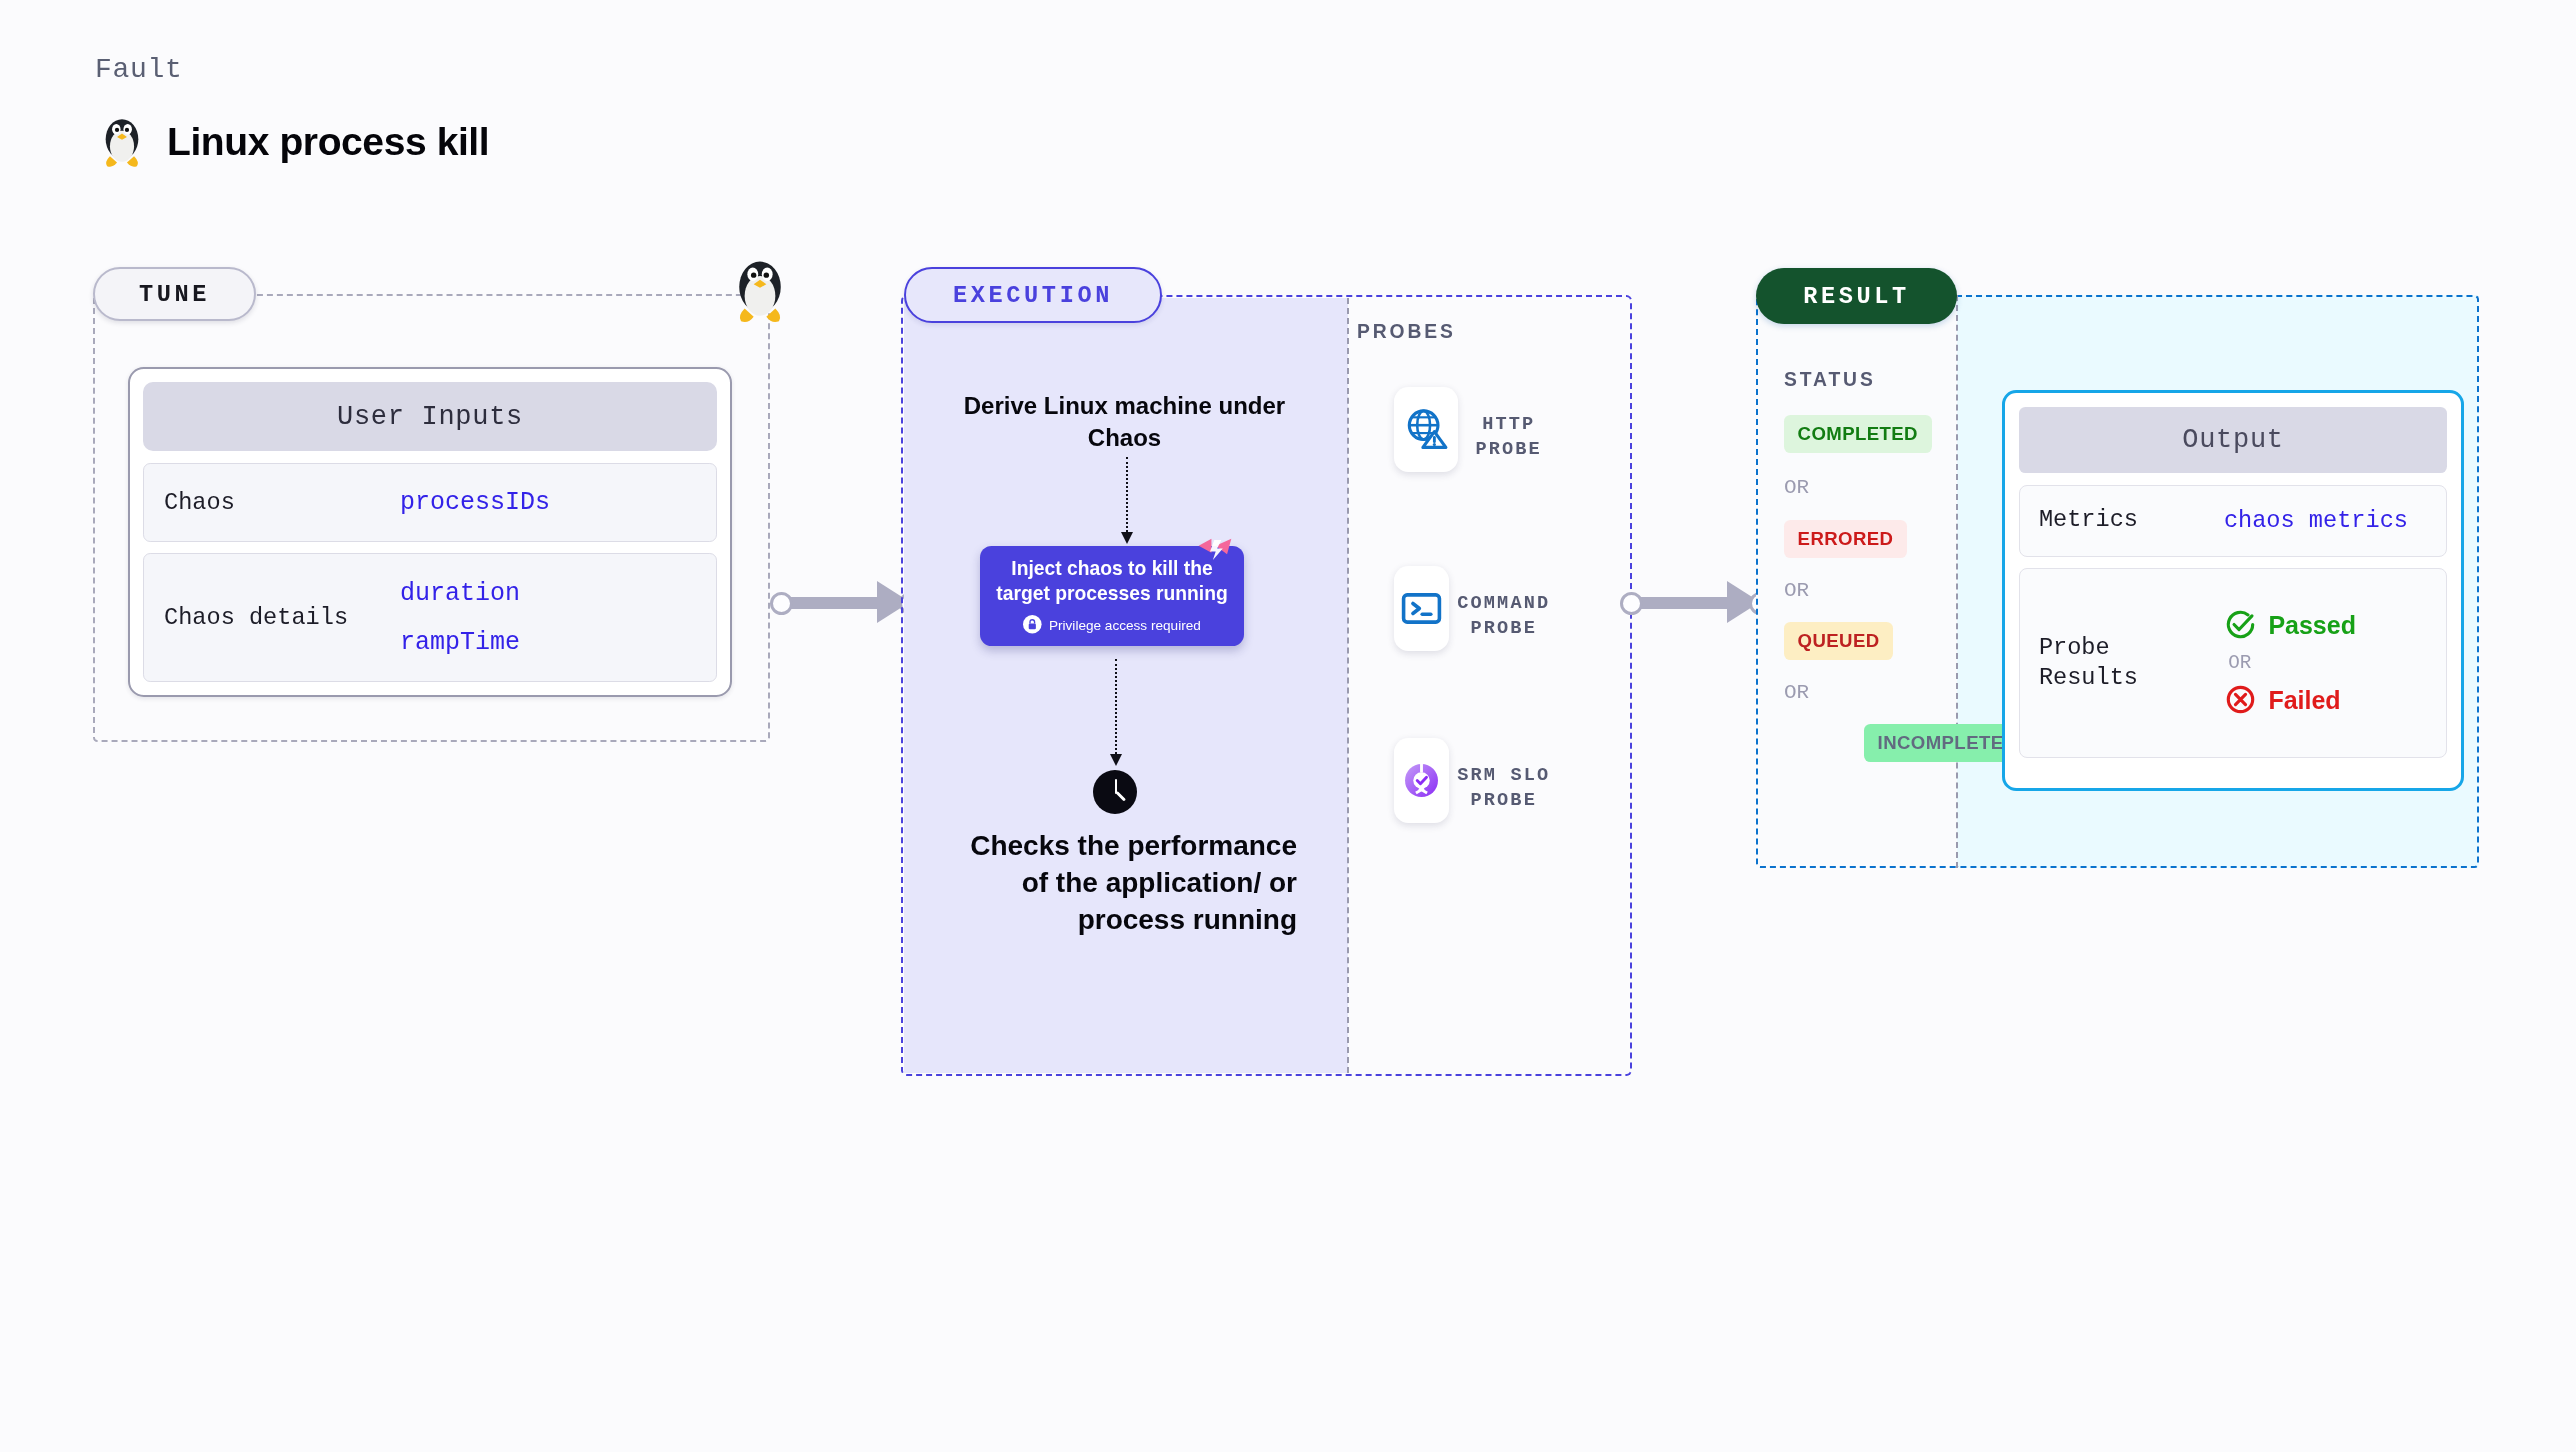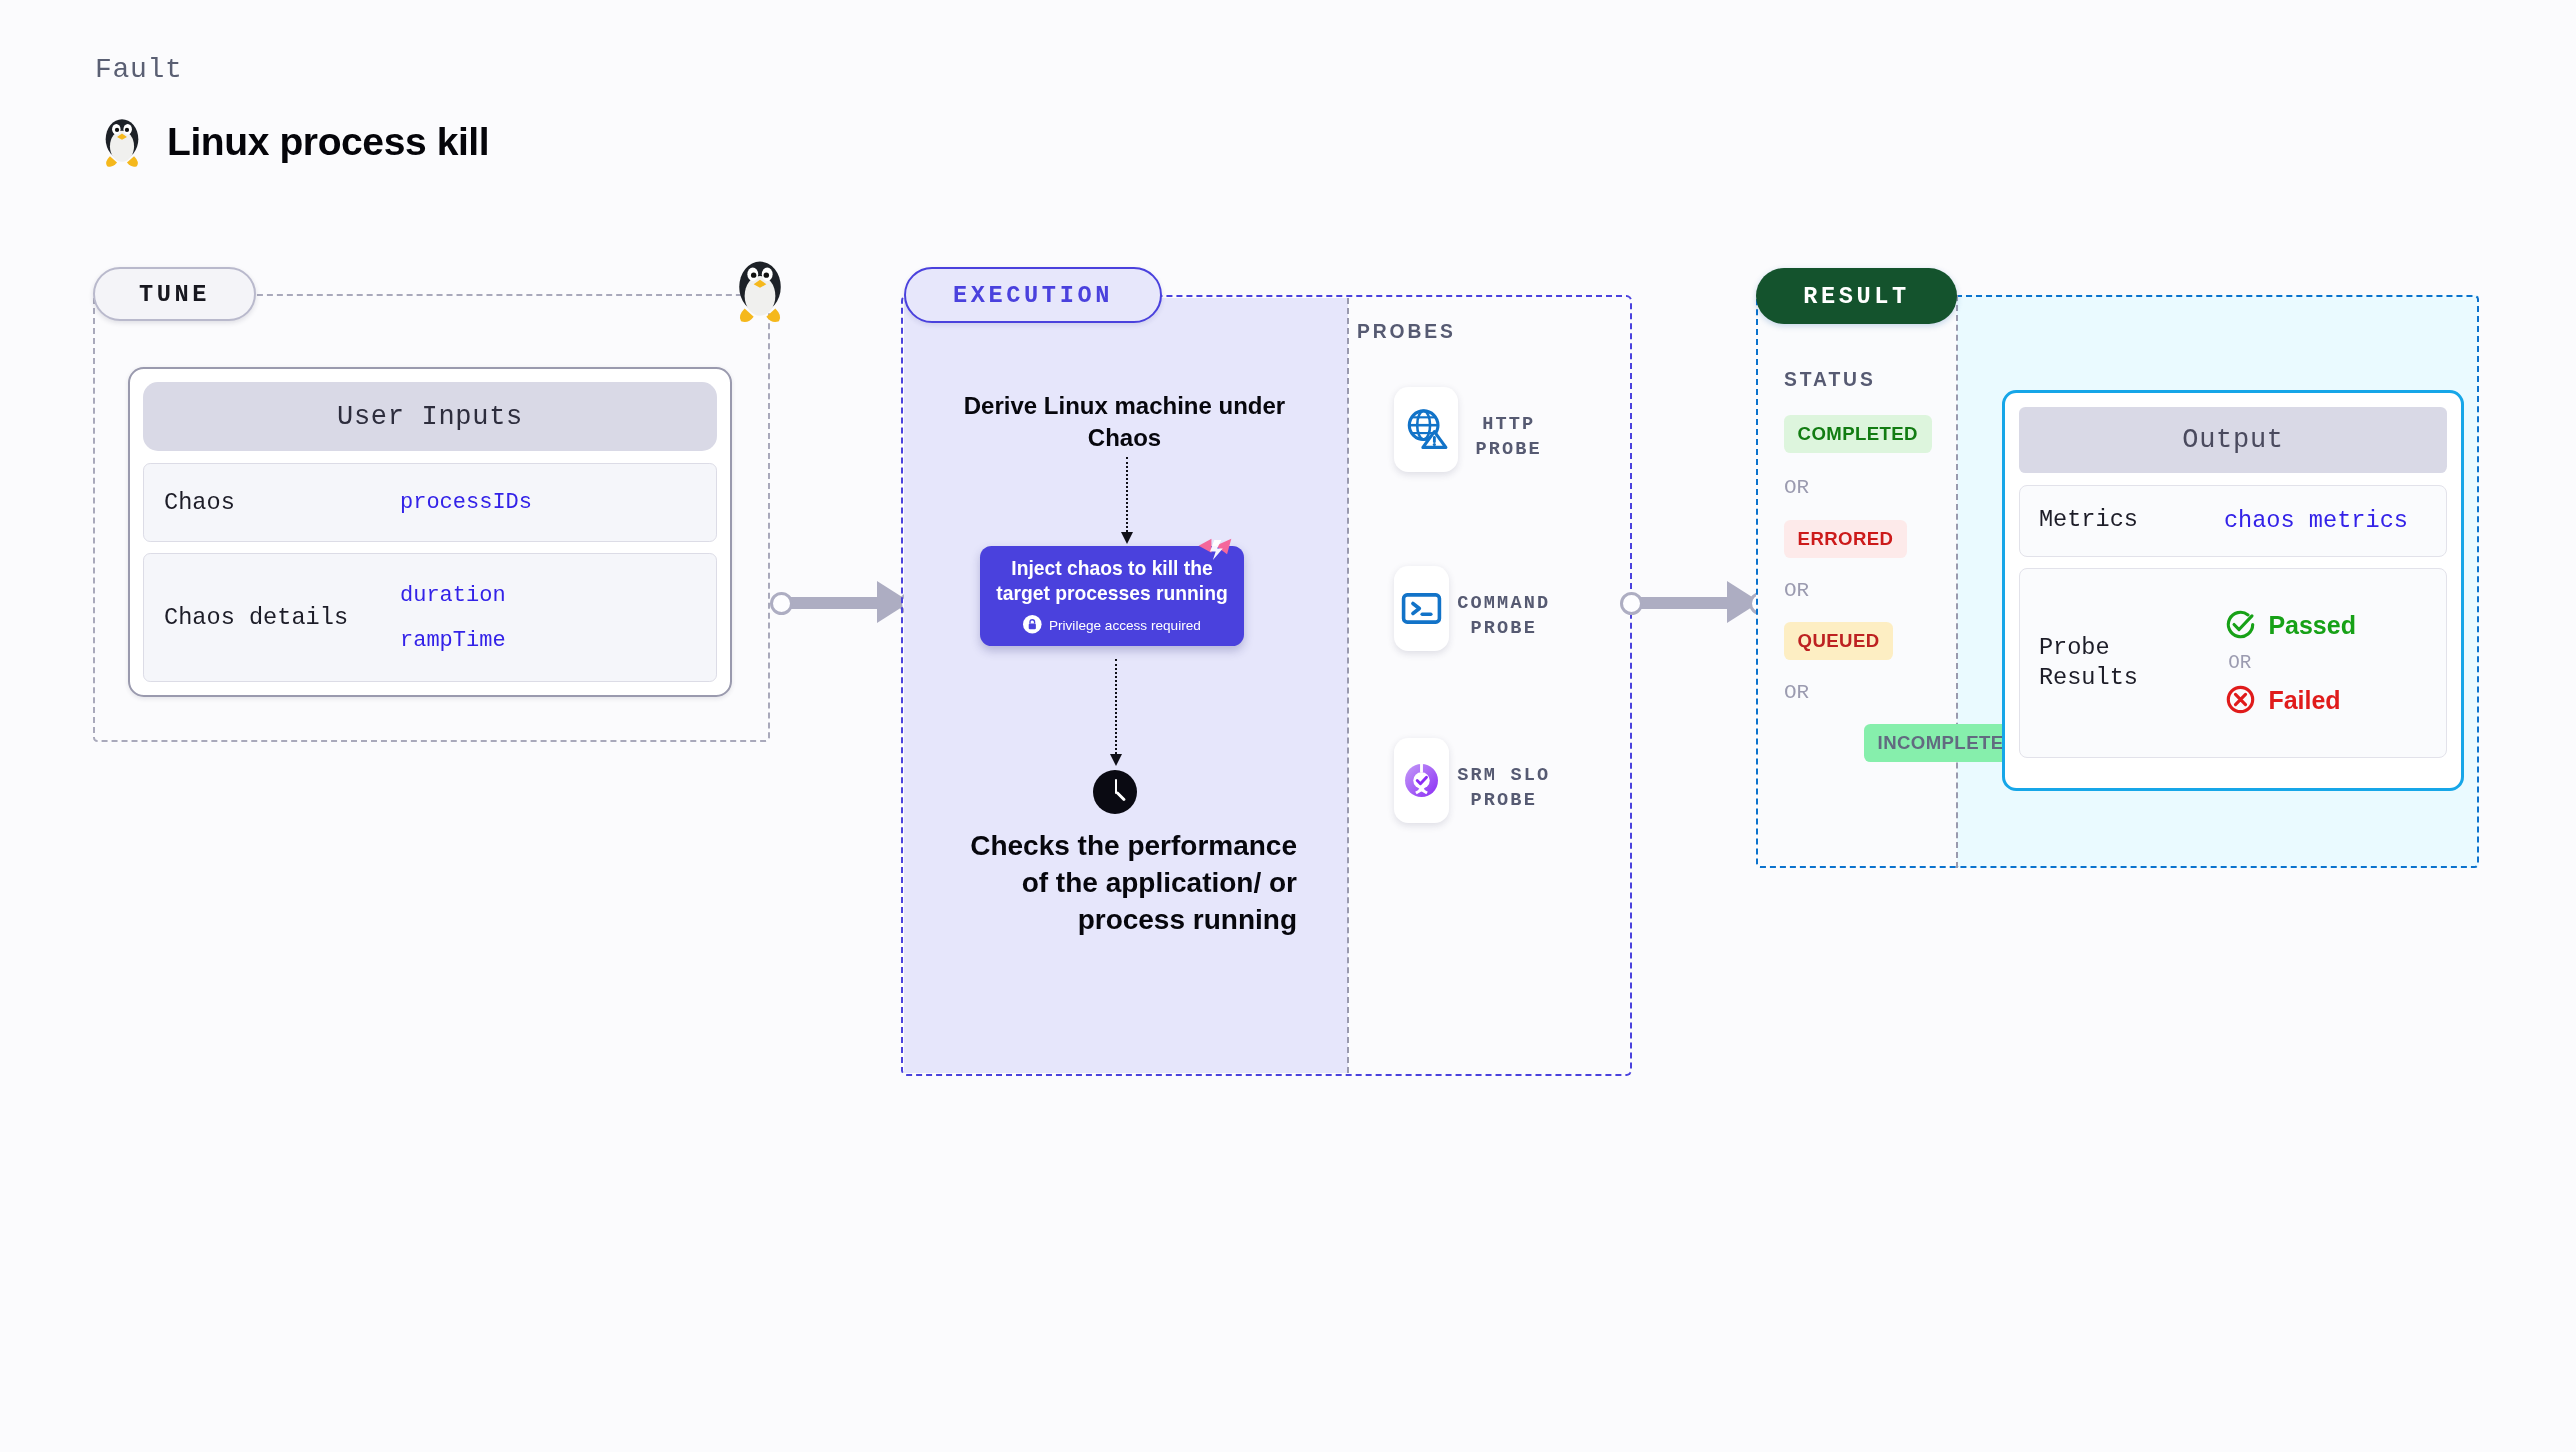--- a/index.html
+++ b/index.html
@@ -65,35 +65,35 @@
   }
   .tune-card {
     position: absolute; left: 128px; top: 367px;
     width: 604px; height: 330px;
     border: 2.9px solid #9a9aae; border-radius: 15.8px;
     background: #ffffff;
     box-shadow: 0 1.4px 4.3px rgba(40,40,70,.10);
     padding: 13px;
   }
   .ui-head {
-    height: 69px; background: #d9d9e6; border-radius: 15px;
+    height: 69px; background: #d9d9e6; border-radius: 10px;
     display: flex; align-items: center; justify-content: center;
     font-family: "Liberation Mono", monospace;
     font-size: 27px; color: #2d2d3d; letter-spacing: 0.7px;
   }
   .ui-row {
     margin-top: 11.5px; background: #f5f6fa;
     border: 1.4px solid #dcdce6; border-radius: 7.2px;
     display: flex; align-items: center;
     font-family: "Liberation Mono", monospace;
     padding: 0 20px;
   }
   .ui-row .k { font-size: 23.6px; color: #1d1d28; width: 236px; flex: none; }
   .ui-row .vals { display: flex; flex-direction: column; gap: 20px; }
-  .ui-row .v { font-size: 22px; color: #3322e8; }
+  .ui-row .v { font-size: 25px; color: #3322e8; }
   .ui-row-1 { height: 79px; }
   .ui-row-2 { height: 129px; }
 
   
   .exec-outer {
     position: absolute; left: 901px; top: 295px;
     width: 731px; height: 781px;
     border: 2.9px dashed #4a41dd; border-radius: 5.7px;
     background: transparent;
   }

